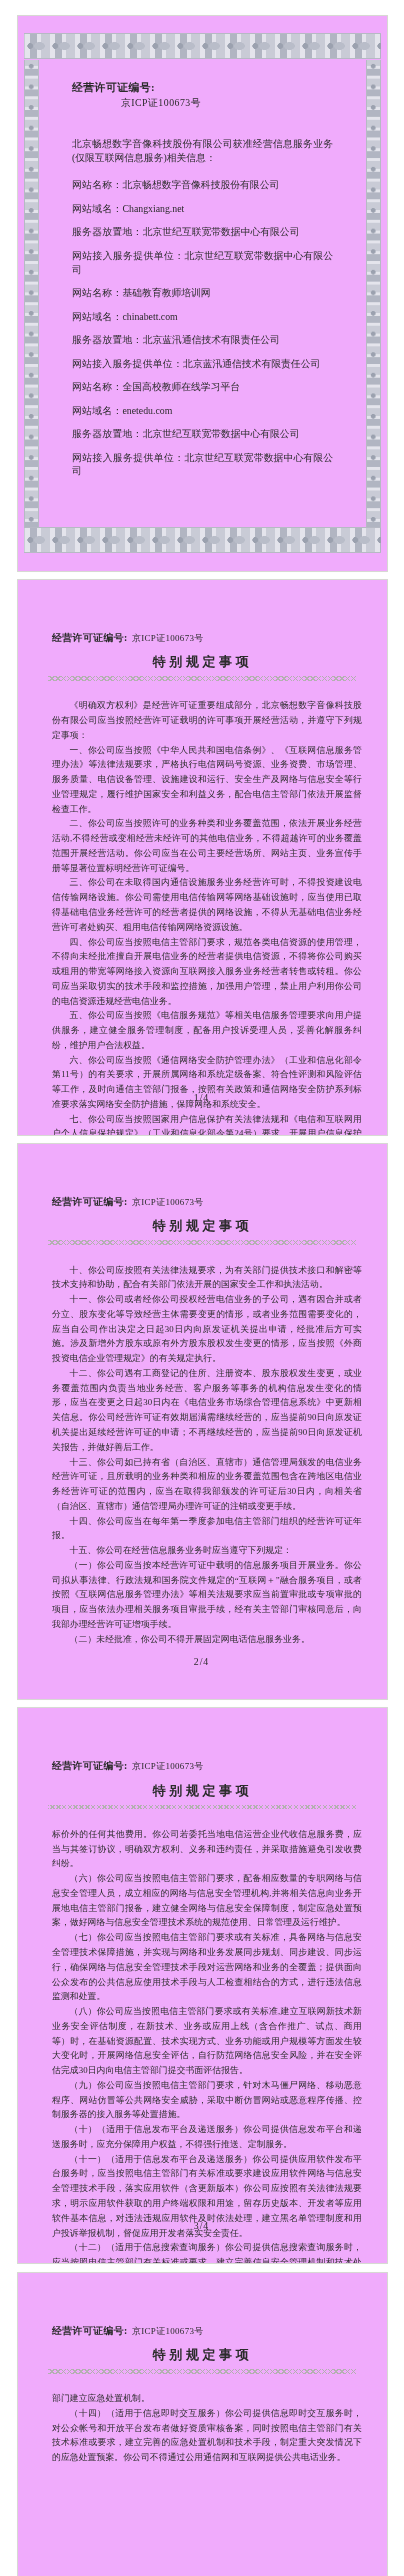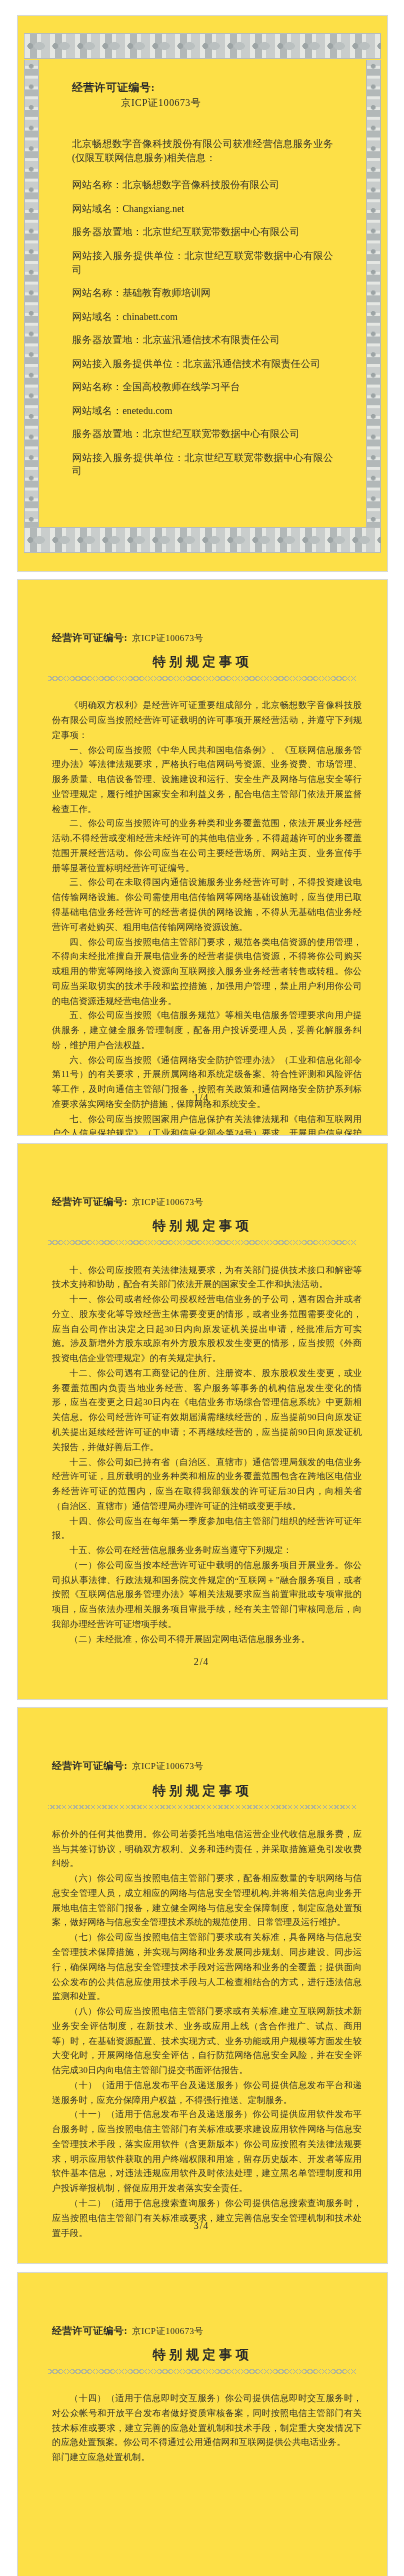--- a/index.html
+++ b/index.html
@@ -1,19 +1,19 @@
 <!DOCTYPE html>
 <html style="font-size:8.2px"><head>
 <meta charset="utf-8">
 <style>
   html,body{margin:0;padding:0;background:#ffffff;}
   body{font-family:"Liberation Serif","DejaVu Serif",serif;color:#2b2b2b;}
   .doc{width:405px;margin:0 auto;padding:15.5px 0 12.4px;}
   .page{position:relative;width:369px;height:555px;margin:0 auto 9.3px;
-        background:#fde047;outline:0.5px solid #d7d9d3;box-shadow:0 0 2.1px rgba(0,0,0,.08);
+        background:#f0abfc;outline:0.5px solid #d7d9d3;box-shadow:0 0 2.1px rgba(0,0,0,.08);
         overflow:hidden;}
   
   .band{position:absolute;opacity:.95;}
   .band-h{left:6.2px;right:6.2px;height:24px;
     background:
       radial-gradient(circle at 6.2px 12px,#97a1ab 2.6px,rgba(151,161,171,0) 3.1px),
       radial-gradient(ellipse 9.3px 6.7px at 15.5px 12px,#b7bfc7 55%,rgba(183,191,199,0) 60%),
       repeating-linear-gradient(90deg,#c7cdd4 0 1.5px,#e4e8ec 1.5px 5.7px,#aeb6bf 5.7px 13px,#e4e8ec 13px 17px,#c7cdd4 17px 25px);
     background-size:25px 24px;
     border-top:1px solid #b3bac2;border-bottom:1px solid #b3bac2;}
@@ -128,34 +128,35 @@
     <div class="prov-header">
       <span class="prov-license-label">经营许可证编号:</span><span class="prov-license-no">京ICP证100673号</span>
     </div>
     <h2 class="prov-title">特别规定事项</h2>
     <div class="prov-divider"></div>
     <div class="prov-body">
         <p class="para cont">标价外的任何其他费用。你公司若委托当地电信运营企业代收信息服务费，应当与其签订协议，明确双方权利、义务和违约责任，并采取措施避免引发收费纠纷。</p>
         <p class="para">（六）你公司应当按照电信主管部门要求，配备相应数量的专职网络与信息安全管理人员，成立相应的网络与信息安全管理机构,并将相关信息向业务开展地电信主管部门报备，建立健全网络与信息安全保障制度，制定应急处置预案，做好网络与信息安全管理技术系统的规范使用、日常管理及运行维护。</p>
         <p class="para">（七）你公司应当按照电信主管部门要求或有关标准，具备网络与信息安全管理技术保障措施，并实现与网络和业务发展同步规划、同步建设、同步运行，确保网络与信息安全管理技术手段对运营网络和业务的全覆盖；提供面向公众发布的公共信息应使用技术手段与人工检查相结合的方式，进行违法信息监测和处置。</p>
         <p class="para">（八）你公司应当按照电信主管部门要求或有关标准,建立互联网新技术新业务安全评估制度，在新技术、业务或应用上线（含合作推广、试点、商用等）时，在基础资源配置、技术实现方式、业务功能或用户规模等方面发生较大变化时，开展网络信息安全评估，自行防范网络信息安全风险，并在安全评估完成30日内向电信主管部门提交书面评估报告。</p>
+        <p class="para">（九）你公司应当按照电信主管部门要求，针对木马僵尸网络、移动恶意程序、网站仿冒等公共网络安全威胁，采取中断仿冒网站或恶意程序传播、控制服务器的接入服务等处置措施。</p>
         <p class="para">（十）（适用于信息发布平台及递送服务）你公司提供信息发布平台和递送服务时，应充分保障用户权益，不得强行推送、定制服务。</p>
         <p class="para">（十一）（适用于信息发布平台及递送服务）你公司提供应用软件发布平台服务时，应当按照电信主管部门有关标准或要求建设应用软件网络与信息安全管理技术手段，落实应用软件（含更新版本）你公司应按照有关法律法规要求，明示应用软件获取的用户终端权限和用途，留存历史版本、开发者等应用软件基本信息，对违法违规应用软件及时依法处理，建立黑名单管理制度和用户投诉举报机制，督促应用开发者落实安全责任。</p>
         <p class="para">（十二）（适用于信息搜索查询服务）你公司提供信息搜索查询服务时，应当按照电信主管部门有关标准或要求，建立完善信息安全管理机制和技术处置手段。</p>
       </div>
     <div class="prov-footer">3/4</div>
   </section>
 
   <section class="page">
     <div class="prov-header">
       <span class="prov-license-label">经营许可证编号:</span><span class="prov-license-no">京ICP证100673号</span>
     </div>
     <h2 class="prov-title">特别规定事项</h2>
     <div class="prov-divider"></div>
     <div class="prov-body">
+        <p class="para cont">部门建立应急处置机制。</p>
         <p class="para">（十四）（适用于信息即时交互服务）你公司提供信息即时交互服务时，对公众帐号和开放平台发布者做好资质审核备案，同时按照电信主管部门有关技术标准或要求，建立完善的应急处置机制和技术手段，制定重大突发情况下的应急处置预案。你公司不得通过公用通信网和互联网提供公共电话业务。</p>
-        <p class="para cont">部门建立应急处置机制。</p>
       </div>
 
   </section>
 
 </div>
 
 
 </body></html>

